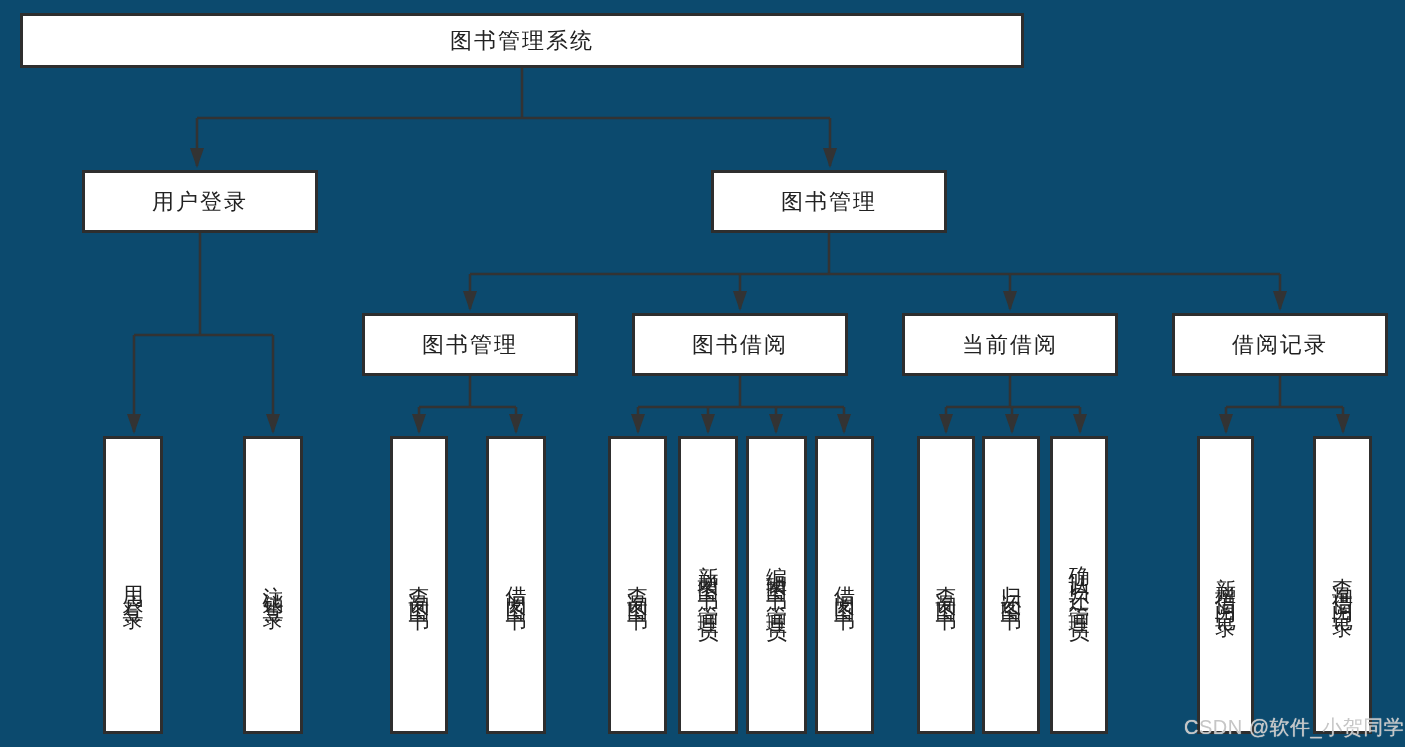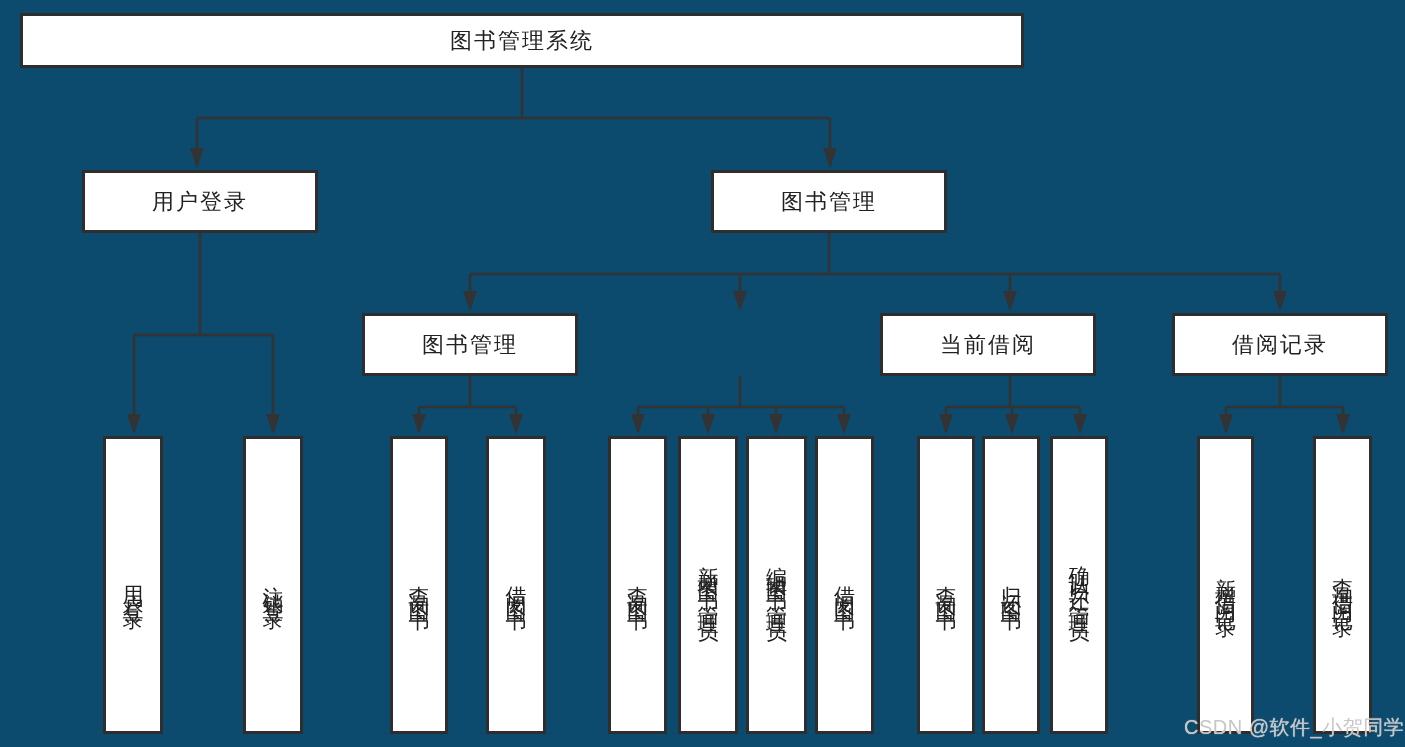--- a/index.html
+++ b/index.html
@@ -102,21 +102,24 @@
   <div class="node h-node" style="left:82px;top:170px;width:236px;height:63px;">
     <span>用户登录</span>
   </div>
   <div class="node h-node" style="left:711px;top:170px;width:236px;height:63px;">
     <span>图书管理</span>
   </div>
 
   <div class="node h-node" style="left:362px;top:313px;width:216px;height:63px;">
     <span>图书管理</span>
   </div>
-  <div class="node h-node" style="left:880px;top:313px;width:216px;height:63px;">
+  <div class="node h-node" style="left:632px;top:313px;width:216px;height:63px;">
+    <span>图书借阅</span>
+  </div>
+  <div class="node h-node" style="left:902px;top:313px;width:216px;height:63px;">
     <span>当前借阅</span>
   </div>
   <div class="node h-node" style="left:1172px;top:313px;width:216px;height:63px;">
     <span>借阅记录</span>
   </div>
 
   <div class="node v-node" style="left:103px;top:436px;width:60px;height:298px;">
     <span>用户登录</span>
   </div>
   <div class="node v-node" style="left:243px;top:436px;width:60px;height:298px;">

